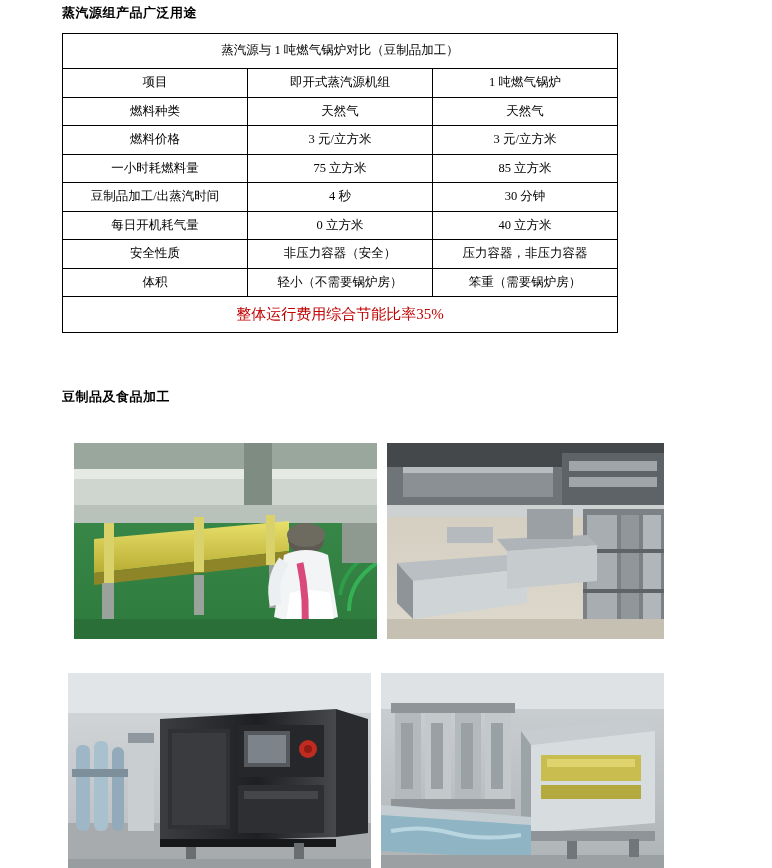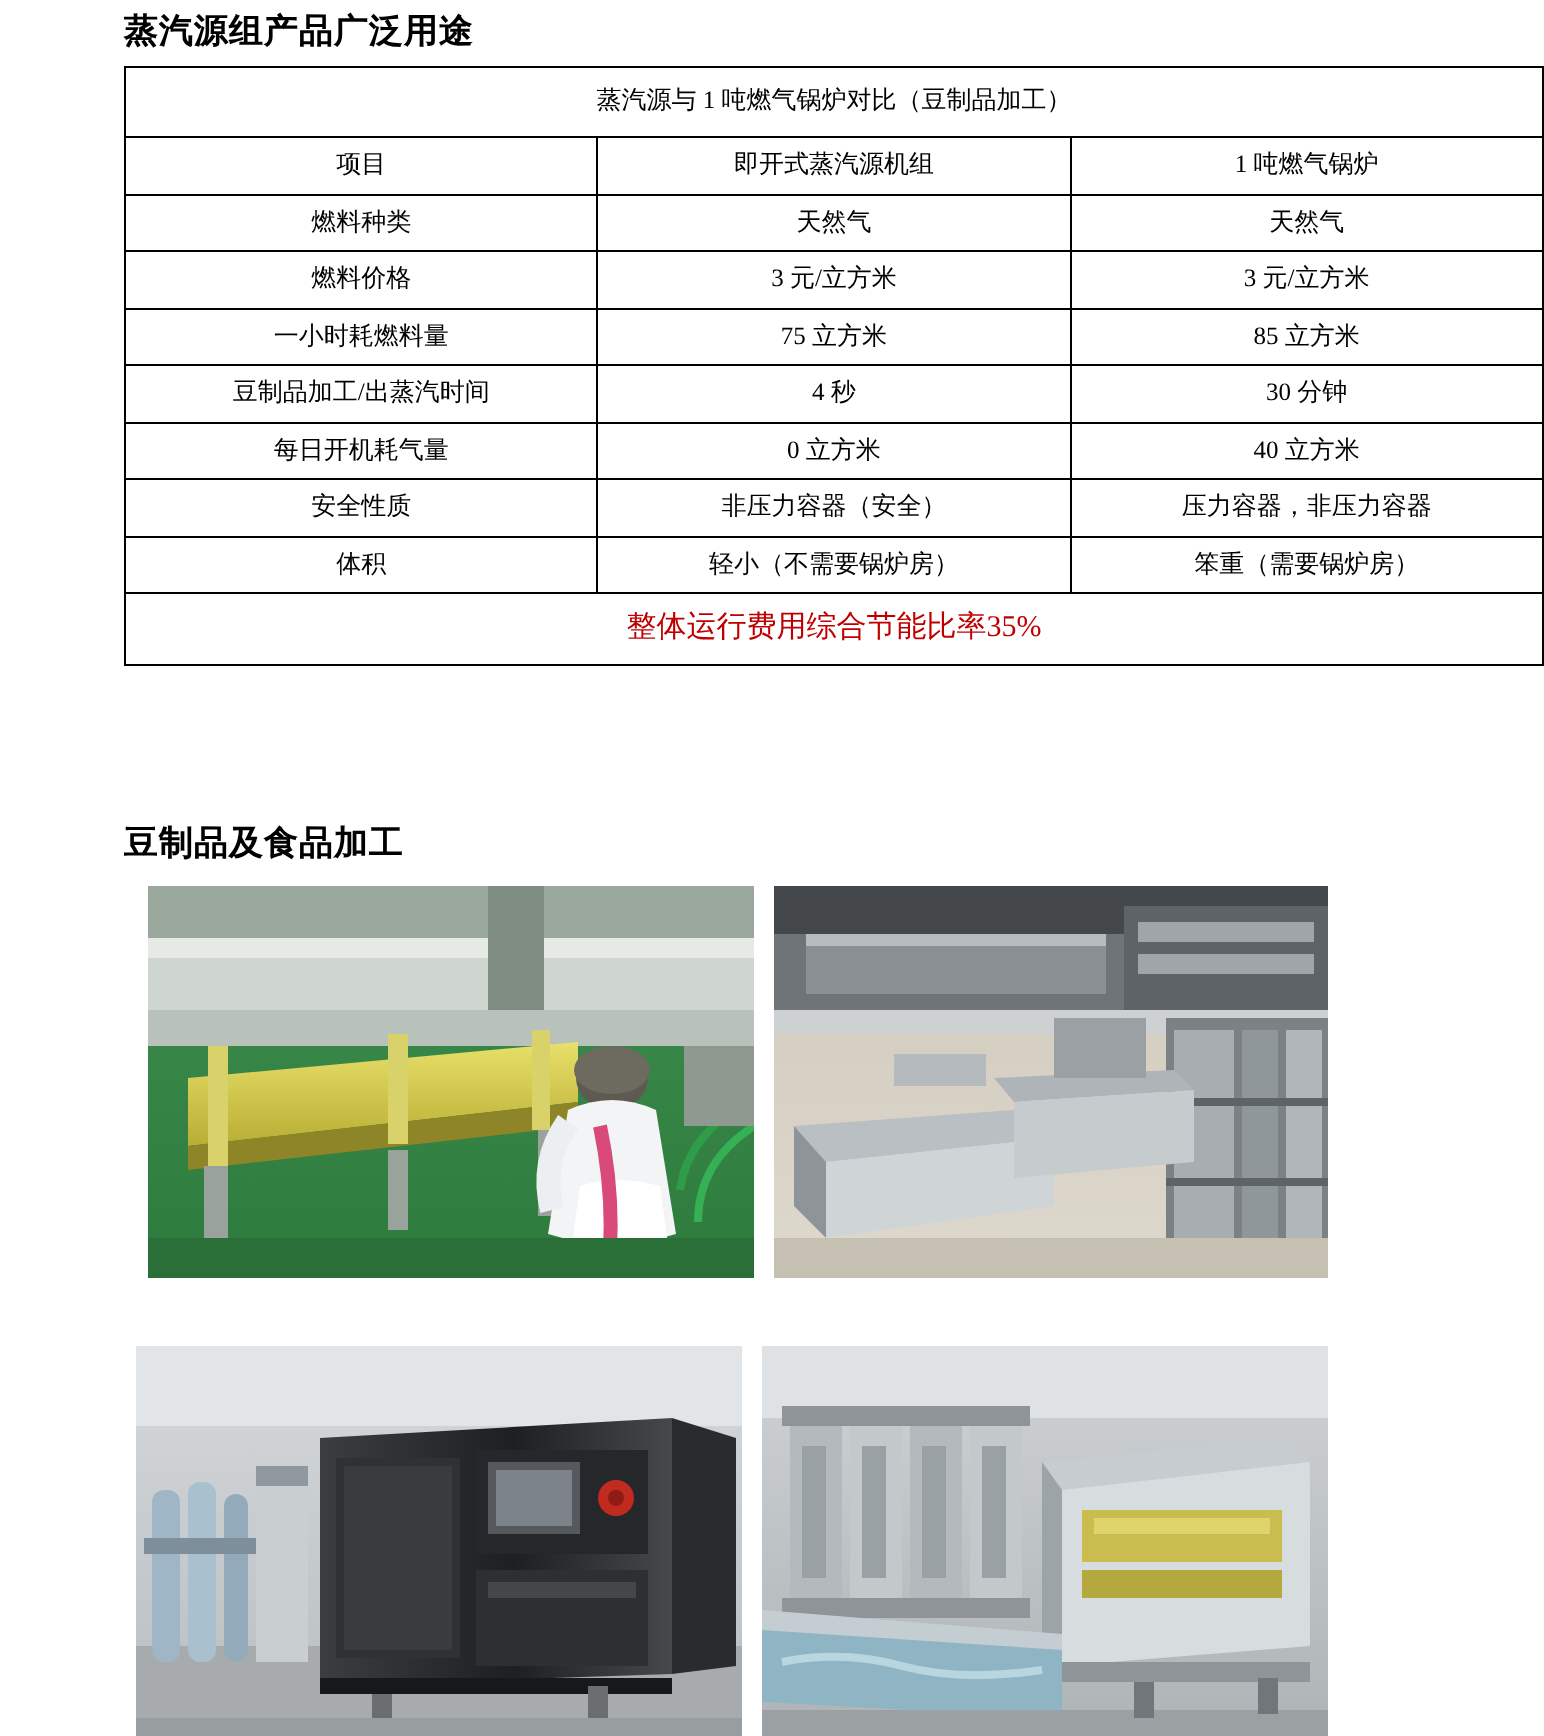--- a/index.html
+++ b/index.html
@@ -19,37 +19,37 @@
     position: relative;
     width: 772px;
     height: 868px;
   }
 
   
   .section-heading {
     position: absolute;
     font-family: "Liberation Sans", sans-serif;
     font-weight: bold;
-    font-size: 17px;
+    font-size: 13px;
     letter-spacing: 0.5px;
     color: #000;
   }
   #heading-1 { left: 62px; top: 4px; }
-  #heading-2 { left: 62px; top: 410px; font-family: Liberation Mono, monospace; }
+  #heading-2 { left: 62px; top: 388px; font-family: Liberation Mono, monospace; }
 
   
   .table-wrap {
     position: absolute;
     left: 62px;
     top: 33px;
     width: 620px;
   }
   table.compare {
     border-collapse: collapse;
-    width: 710px;
+    width: 556px;
     table-layout: fixed;
     border-radius: 20px;
   }
   table.compare td {
     border: 1px solid #000;
     text-align: center;
     vertical-align: middle;
     font-size: 12.5px;
     font-family: "Liberation Serif", serif;
     padding: 5px 2px;

